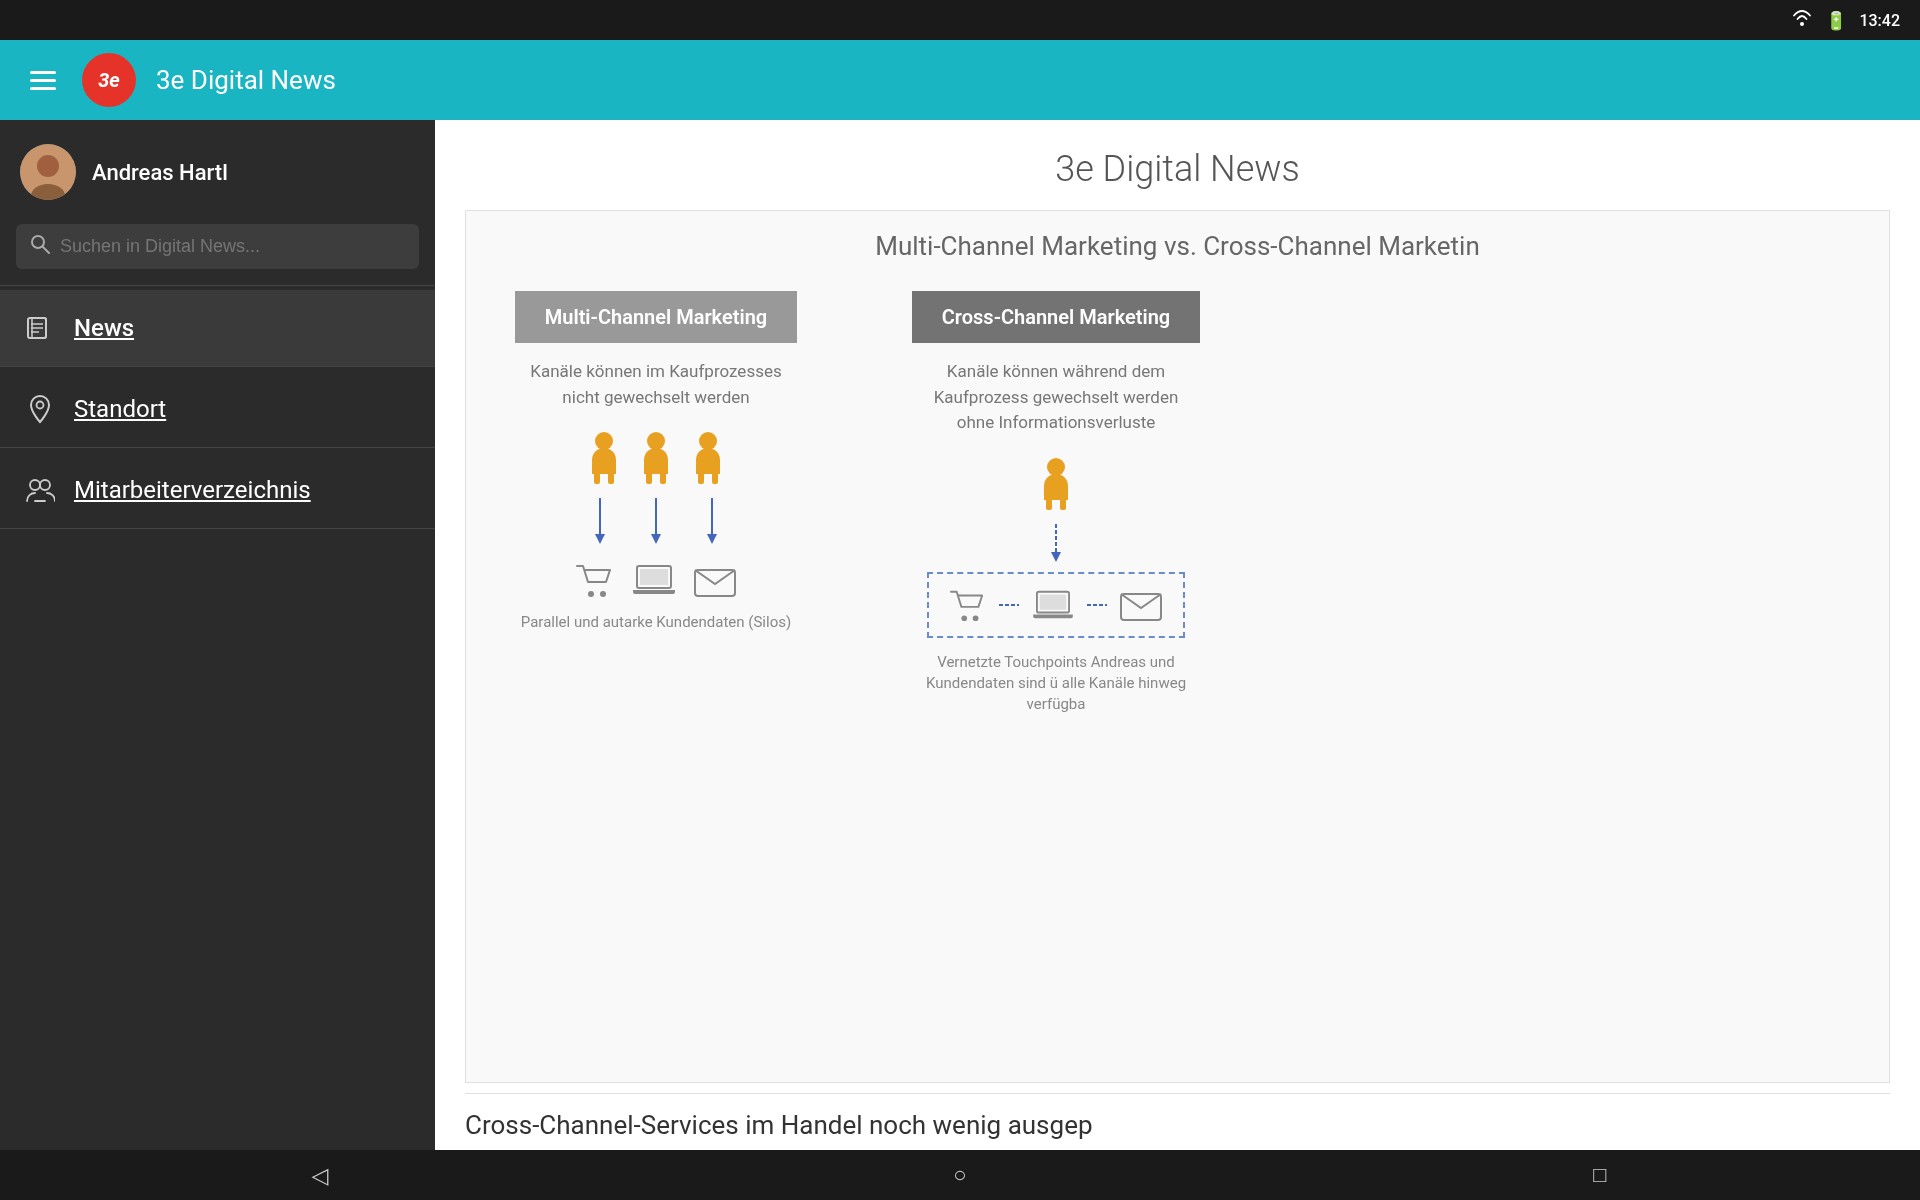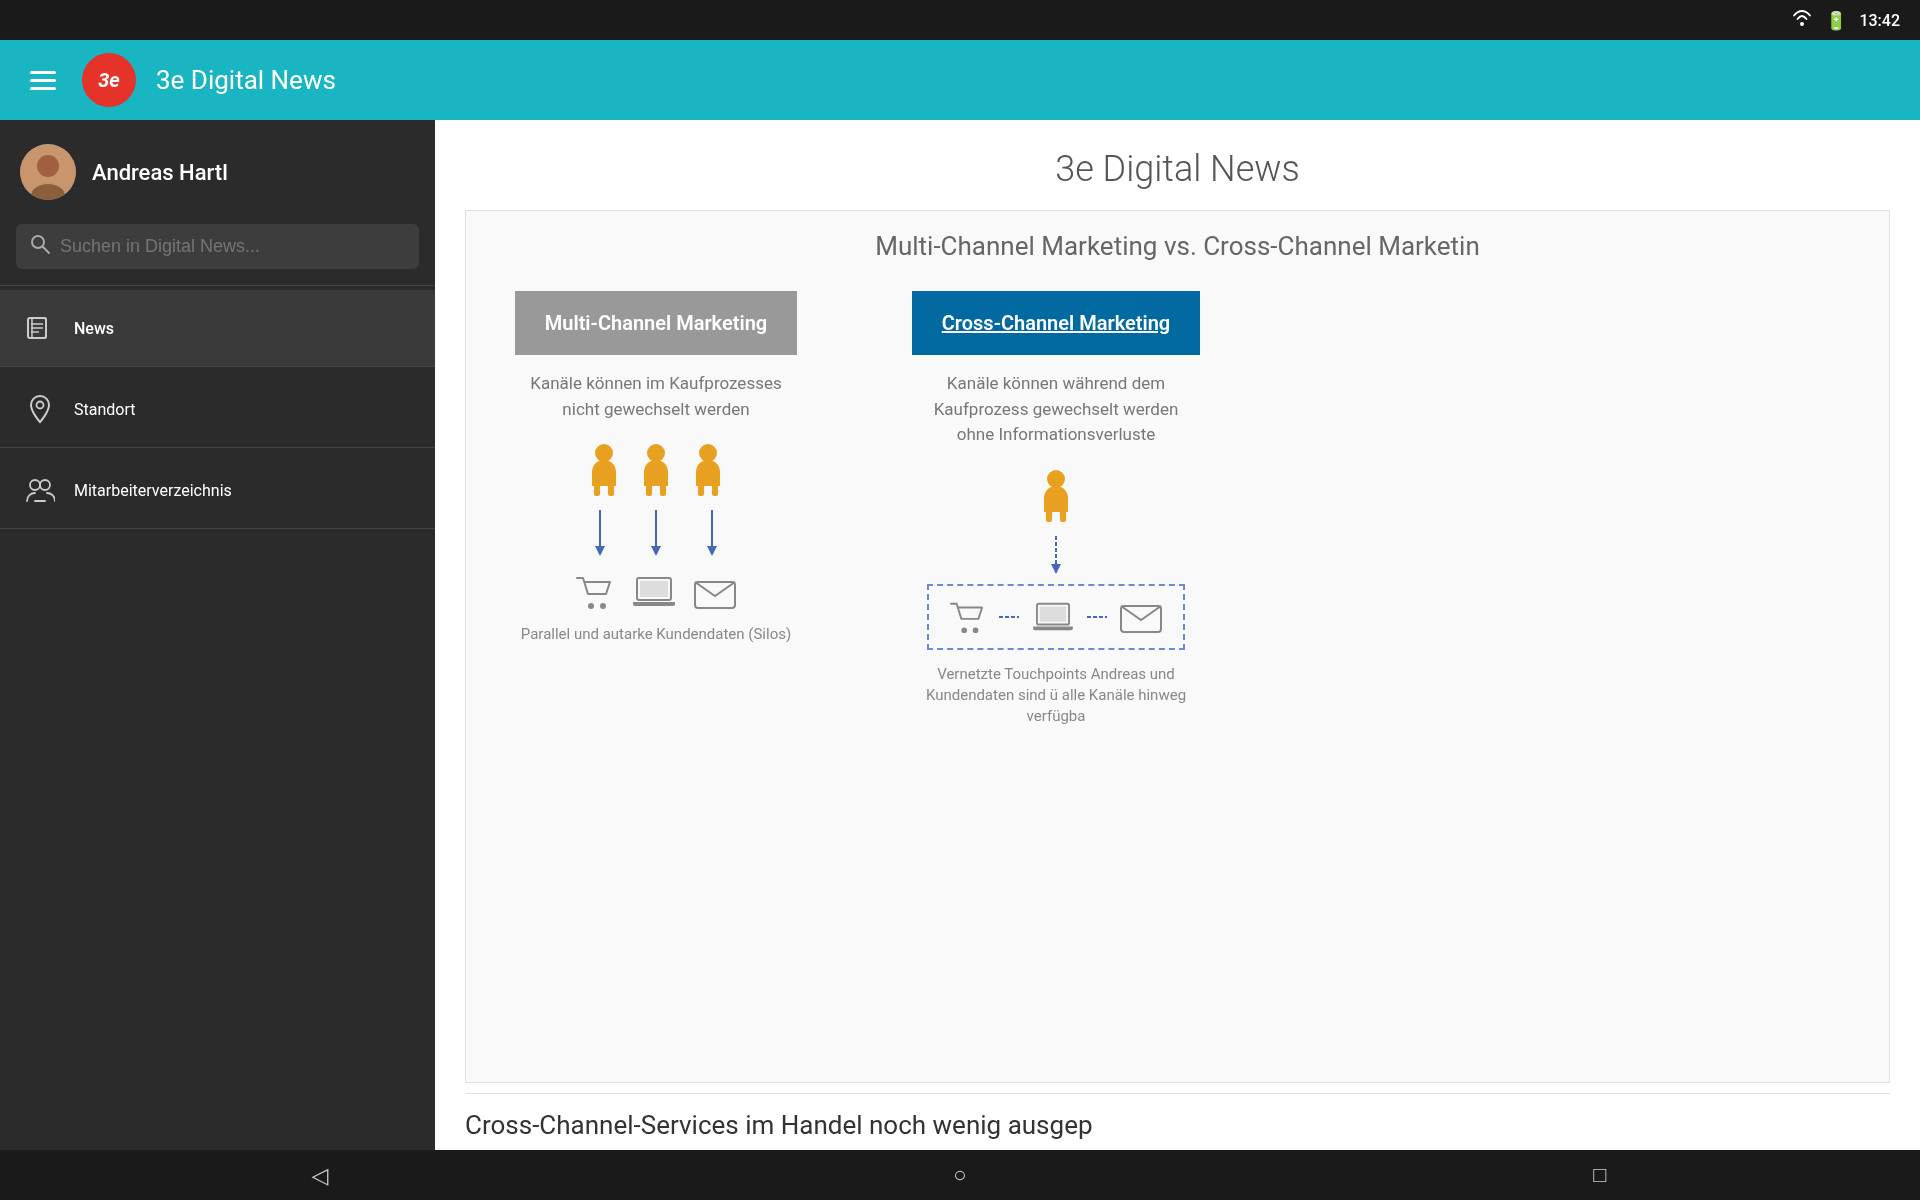--- a/index.html
+++ b/index.html
@@ -166,23 +166,24 @@
       width: 32px;
       height: 32px;
       display: flex;
       align-items: center;
       justify-content: center;
       color: #ccc;
       font-size: 22px;
       flex-shrink: 0;
     }
     .nav-label {
-      font-size: 16px;
+      font-size: 24px;
       font-weight: 400;
       color: #fff;
+      text-decoration: underline;
     }
     .nav-item.active .nav-label {
       font-weight: 500;
     }
 
     
     .main-content {
       flex: 1;
       background: #f5f5f5;
       overflow: hidden;
@@ -238,36 +239,35 @@
     }
 
     .channel-col {
       display: flex;
       flex-direction: column;
       align-items: center;
       min-width: 320px;
     }
 
     .channel-header {
-      padding: 20px 30px;
+      padding: 14px 30px;
       font-size: 20px;
       font-weight: 600;
       color: #fff;
       margin-bottom: 16px;
       text-align: center;
       min-width: 260px;
     }
 
     .channel-header.multi {
       background: #999;
     }
 
     .channel-header.cross {
-      background: #0369a1;
-      text-decoration: underline;
+      background: #737373;
     }
 
     .channel-desc {
       font-size: 17px;
       color: #777;
       text-align: center;
       margin-bottom: 20px;
       max-width: 280px;
       line-height: 1.5;
     }

